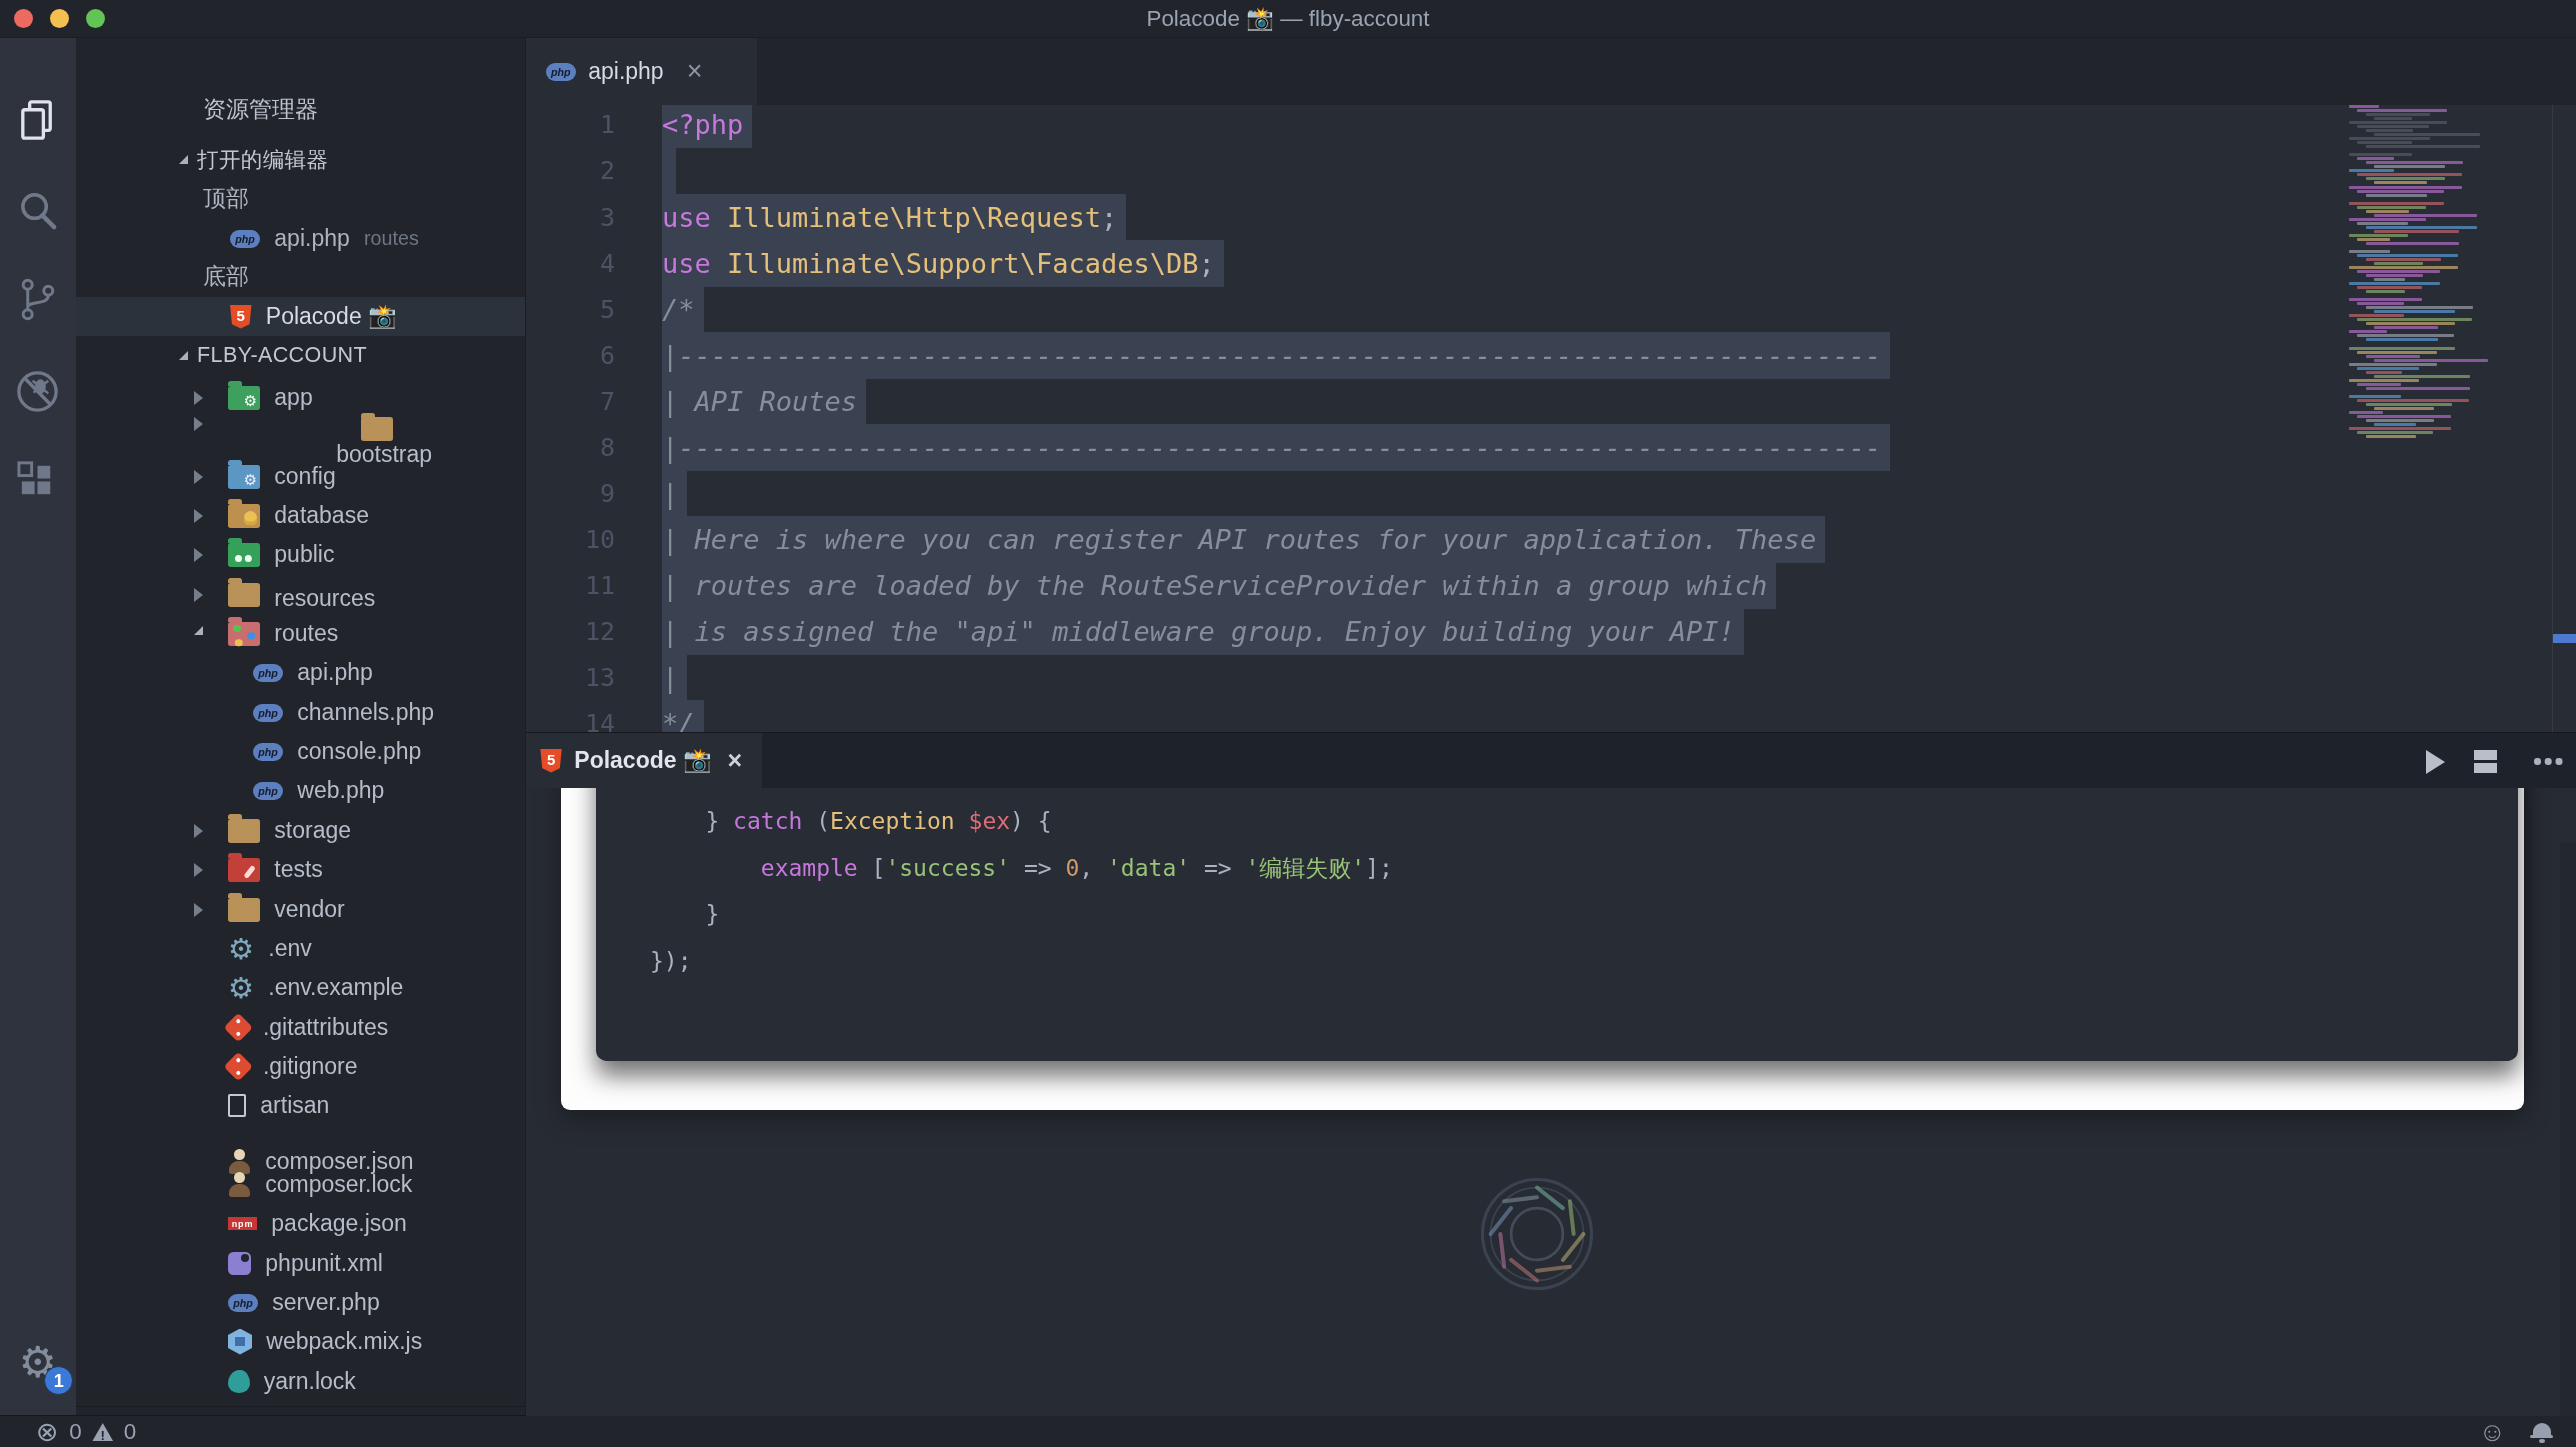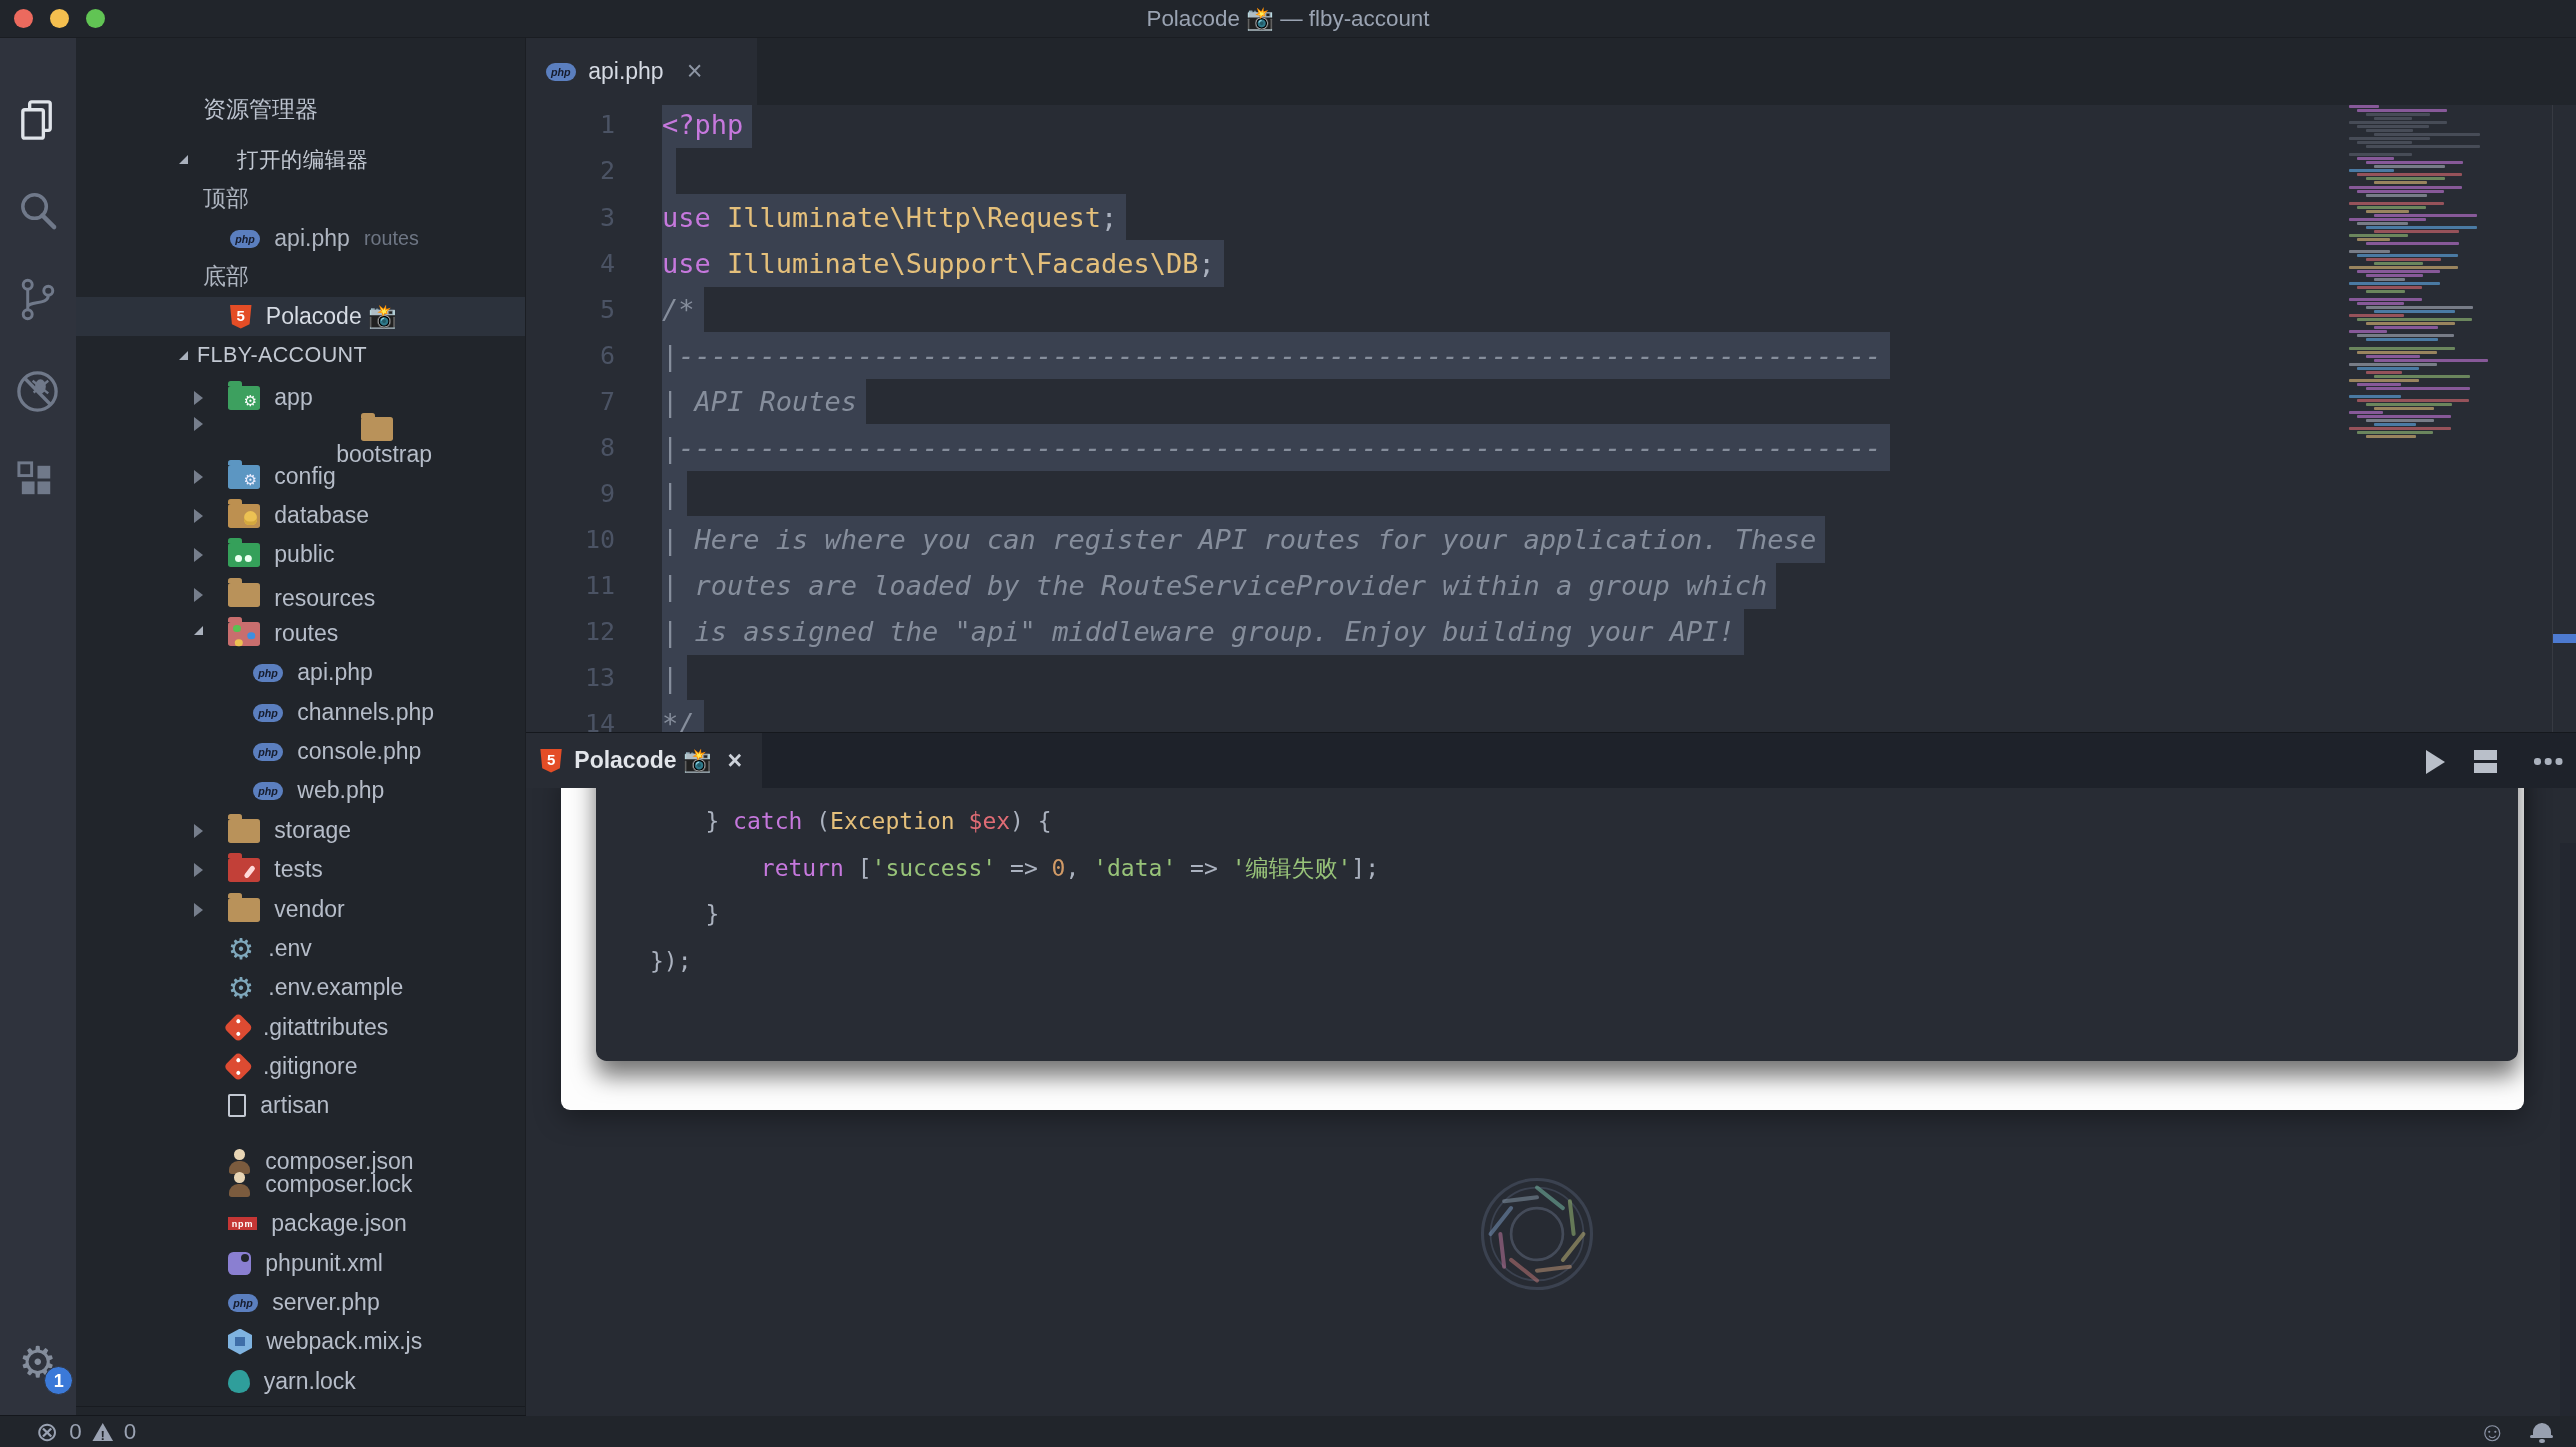--- a/index.html
+++ b/index.html
@@ -174,21 +174,21 @@
       <span class="gear-glyph">⚙</span>
       <span class="badge">1</span>
     </div>
   </div>
 
   <div class="sidebar">
     <div class="srow" style="top:52px; padding-left:127px;">
       <span class="s-title">资源管理器</span>
     </div>
     <div id="sidebar-rows">
-        <div class="srow" style="top: 102px; padding-left: 103px; gap: 40px;">
+        <div class="srow" style="top: 102px; padding-left: 103px;">
           <span class="tri-se"></span>
           <span class="s-section">打开的编辑器</span>
         </div>
         <div class="srow" style="top: 141px; padding-left: 127px;">
           <span>顶部</span>
         </div>
         <div class="srow" style="top: 181px; padding-left: 154px;">
           <span class="ic php-ic"></span>
           <span style="margin-left: 14.3px;">api.php</span>
           <span class="s-desc">routes</span>
@@ -453,21 +453,21 @@
       <div class="ptool" style="left:1998px">
           <span class="dots"></span>
         </div>
     </div>
     <div class="webview">
       <div class="polaroid">
         <div class="snap">
           <div id="panel-lines">
               <div class="pl" style="top: 16px;"></div>
               <div class="pl" style="top: 64px;"><span class="tk-p">    } </span><span class="tk-k">catch</span><span class="tk-p"> (</span><span class="tk-y">Exception</span><span class="tk-p"> </span><span class="tk-v">$ex</span><span class="tk-p">) {</span></div>
-              <div class="pl" style="top: 111px;"><span class="tk-p">        </span><span class="tk-k">return</span><span class="tk-p"> [</span><span class="tk-s">'success'</span><span class="tk-p"> =&gt; </span><span class="tk-n">0</span><span class="tk-p">, </span><span class="tk-s">'data'</span><span class="tk-p"> =&gt; </span><span class="tk-s">'编辑失败'</span><span class="tk-p">];</span></div>
+              <div class="pl" style="top: 111px;"><span class="tk-p">        </span><span class="tk-k">example</span><span class="tk-p"> [</span><span class="tk-s">'success'</span><span class="tk-p"> =&gt; </span><span class="tk-n">0</span><span class="tk-p">, </span><span class="tk-s">'data'</span><span class="tk-p"> =&gt; </span><span class="tk-s">'编辑失败'</span><span class="tk-p">];</span></div>
               <div class="pl" style="top: 157px;"><span class="tk-p">    }</span></div>
               <div class="pl" style="top: 204px;"><span class="tk-p">});</span></div>
             </div>
         </div>
       </div>
       <div class="shutter">
         <svg width="134" height="134" viewBox="0 0 150 150">
           <circle cx="75" cy="75" r="61" fill="none" stroke="#3b4250" stroke-width="3.5"></circle>
           <circle cx="75" cy="75" r="52" fill="none" stroke="#3b4250" stroke-width="2"></circle>
           <circle cx="75" cy="75" r="29" fill="none" stroke="#4a5160" stroke-width="3" opacity="0.85"></circle>

